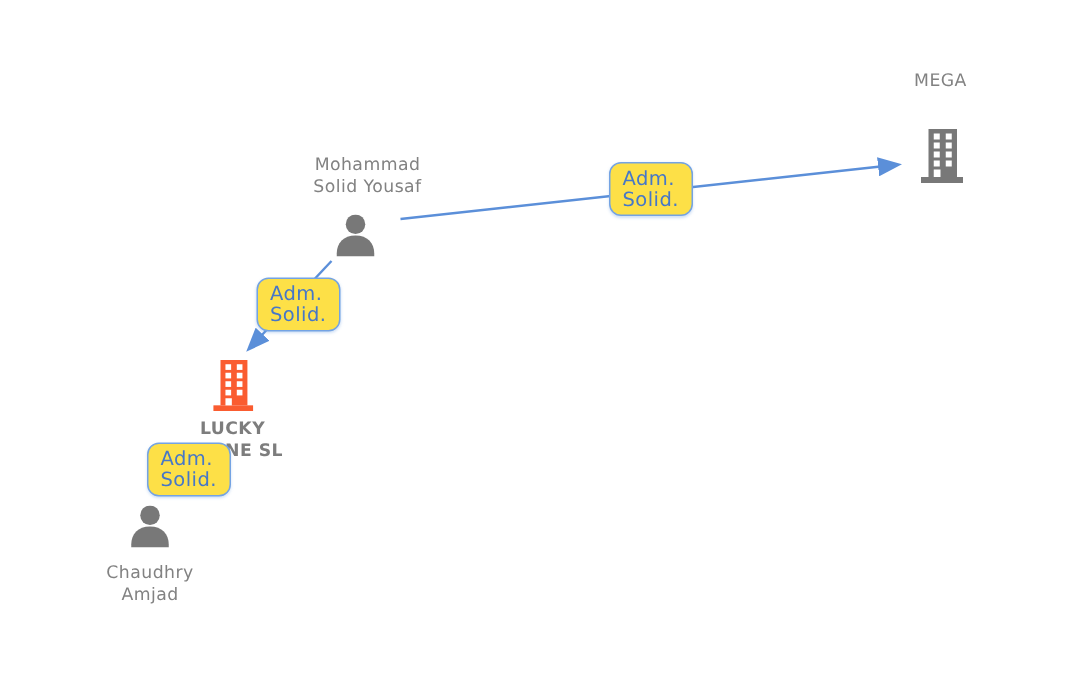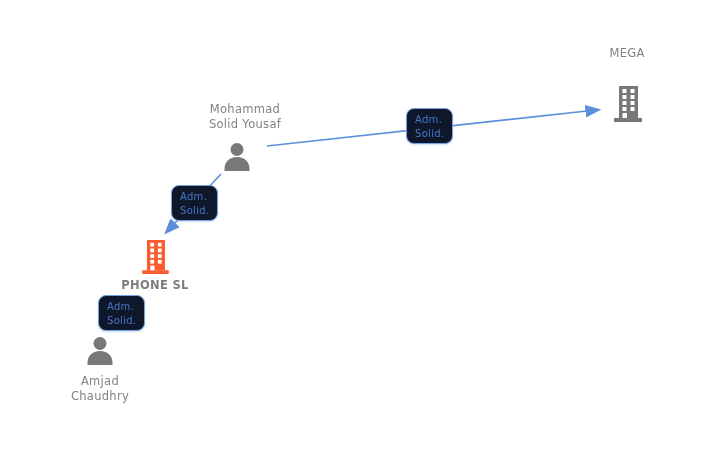--- a/index.html
+++ b/index.html
@@ -9,24 +9,24 @@
     border-radius:26px;
   }
   .edges-svg{position:absolute;left:0;top:0;z-index:1;}
   .node-icon{position:absolute;z-index:2;line-height:0;}
   .node-label{
     position:absolute;z-index:2;width:140px;text-align:center;
     font-size:11.5px;line-height:15px;color:#828282;letter-spacing:0.3px;
   }
   .node-label.bold{font-weight:bold;color:#7d7d7d;}
   .edge-label{
-    position:absolute;z-index:3;background:#0f172a;
+    position:absolute;z-index:3;background:#fde047;
     border:1.5px solid #74a3e3;border-radius:8px;
     padding:4px 8px 3px 8px;
-    font-size:10px;line-height:13.5px;color:#4677c8;letter-spacing:0.3px;
+    font-size:13px;line-height:13.5px;color:#4677c8;letter-spacing:0.3px;
     box-shadow:0 1px 2px rgba(116,163,227,0.35);
   }
   .icon-gray{fill:#787878;}
   .icon-orange{fill:#fa5c30;}
   .watermark{
     position:absolute;z-index:2;left:649px;top:427px;height:22px;
     font-family:"DejaVu Serif", serif;font-style:italic;white-space:nowrap;
   }
   .wm-copy{font-style:normal;font-size:14px;color:#6b8795;vertical-align:2px;}
   .wm-e{font-size:19px;color:#f08a1f;margin-left:4px;}
@@ -96,34 +96,35 @@
           <rect x="11.5" y="15" width="4" height="4"></rect>
             <rect x="19.5" y="15" width="4" height="4"></rect>
           <rect x="11.5" y="21" width="4" height="4"></rect>
             <rect x="19.5" y="21" width="4" height="4"></rect>
           <rect x="11.5" y="27" width="4.5" height="5"></rect>
         </g>
       </svg>
     </span>
   </div>
   <div class="node-label bold" style="left:85px;top:278px;">
+    <div>LUCKY</div>
     <div>PHONE SL</div>
   </div>
 
   <div class="node-icon" style="left:85px;top:337px;">
     <span>
       <svg width="30" height="28" viewBox="0 0 30 28" class="icon-gray">
         <circle cx="15" cy="6.5" r="6.5"></circle>
         <path d="M15 14 C 7 14 2.5 19 2.5 26 L2.5 28 L27.5 28 L27.5 26 C27.5 19 23 14 15 14 Z"></path>
       </svg>
     </span>
   </div>
   <div class="node-label" style="left:30px;top:374px;">
+    <div>Chaudhry</div>
     <div>Amjad</div>
-    <div>Chaudhry</div>
   </div>
 
   <div class="edge-label" style="left:406px;top:108px;">
     <div>Adm.</div>
     <div>Solid.</div>
   </div>
   <div class="edge-label" style="left:171px;top:185px;">
     <div>Adm.</div>
     <div>Solid.</div>
   </div>

